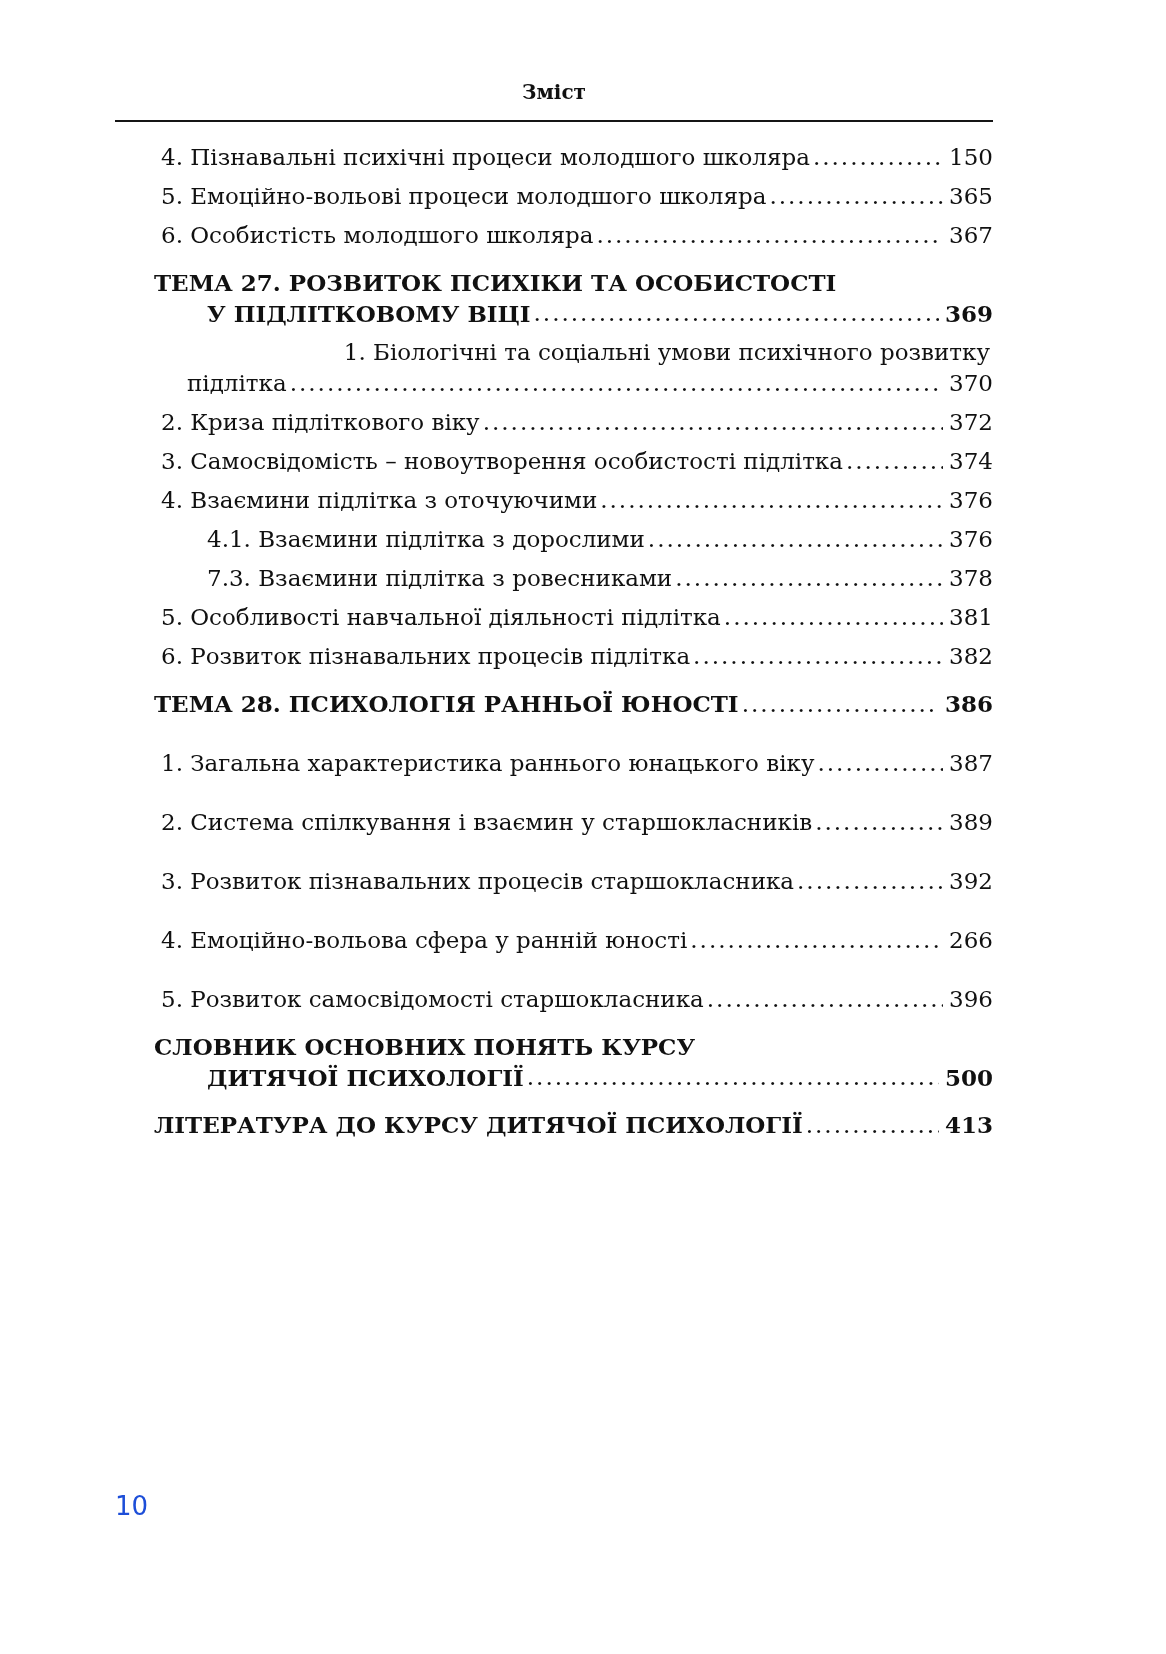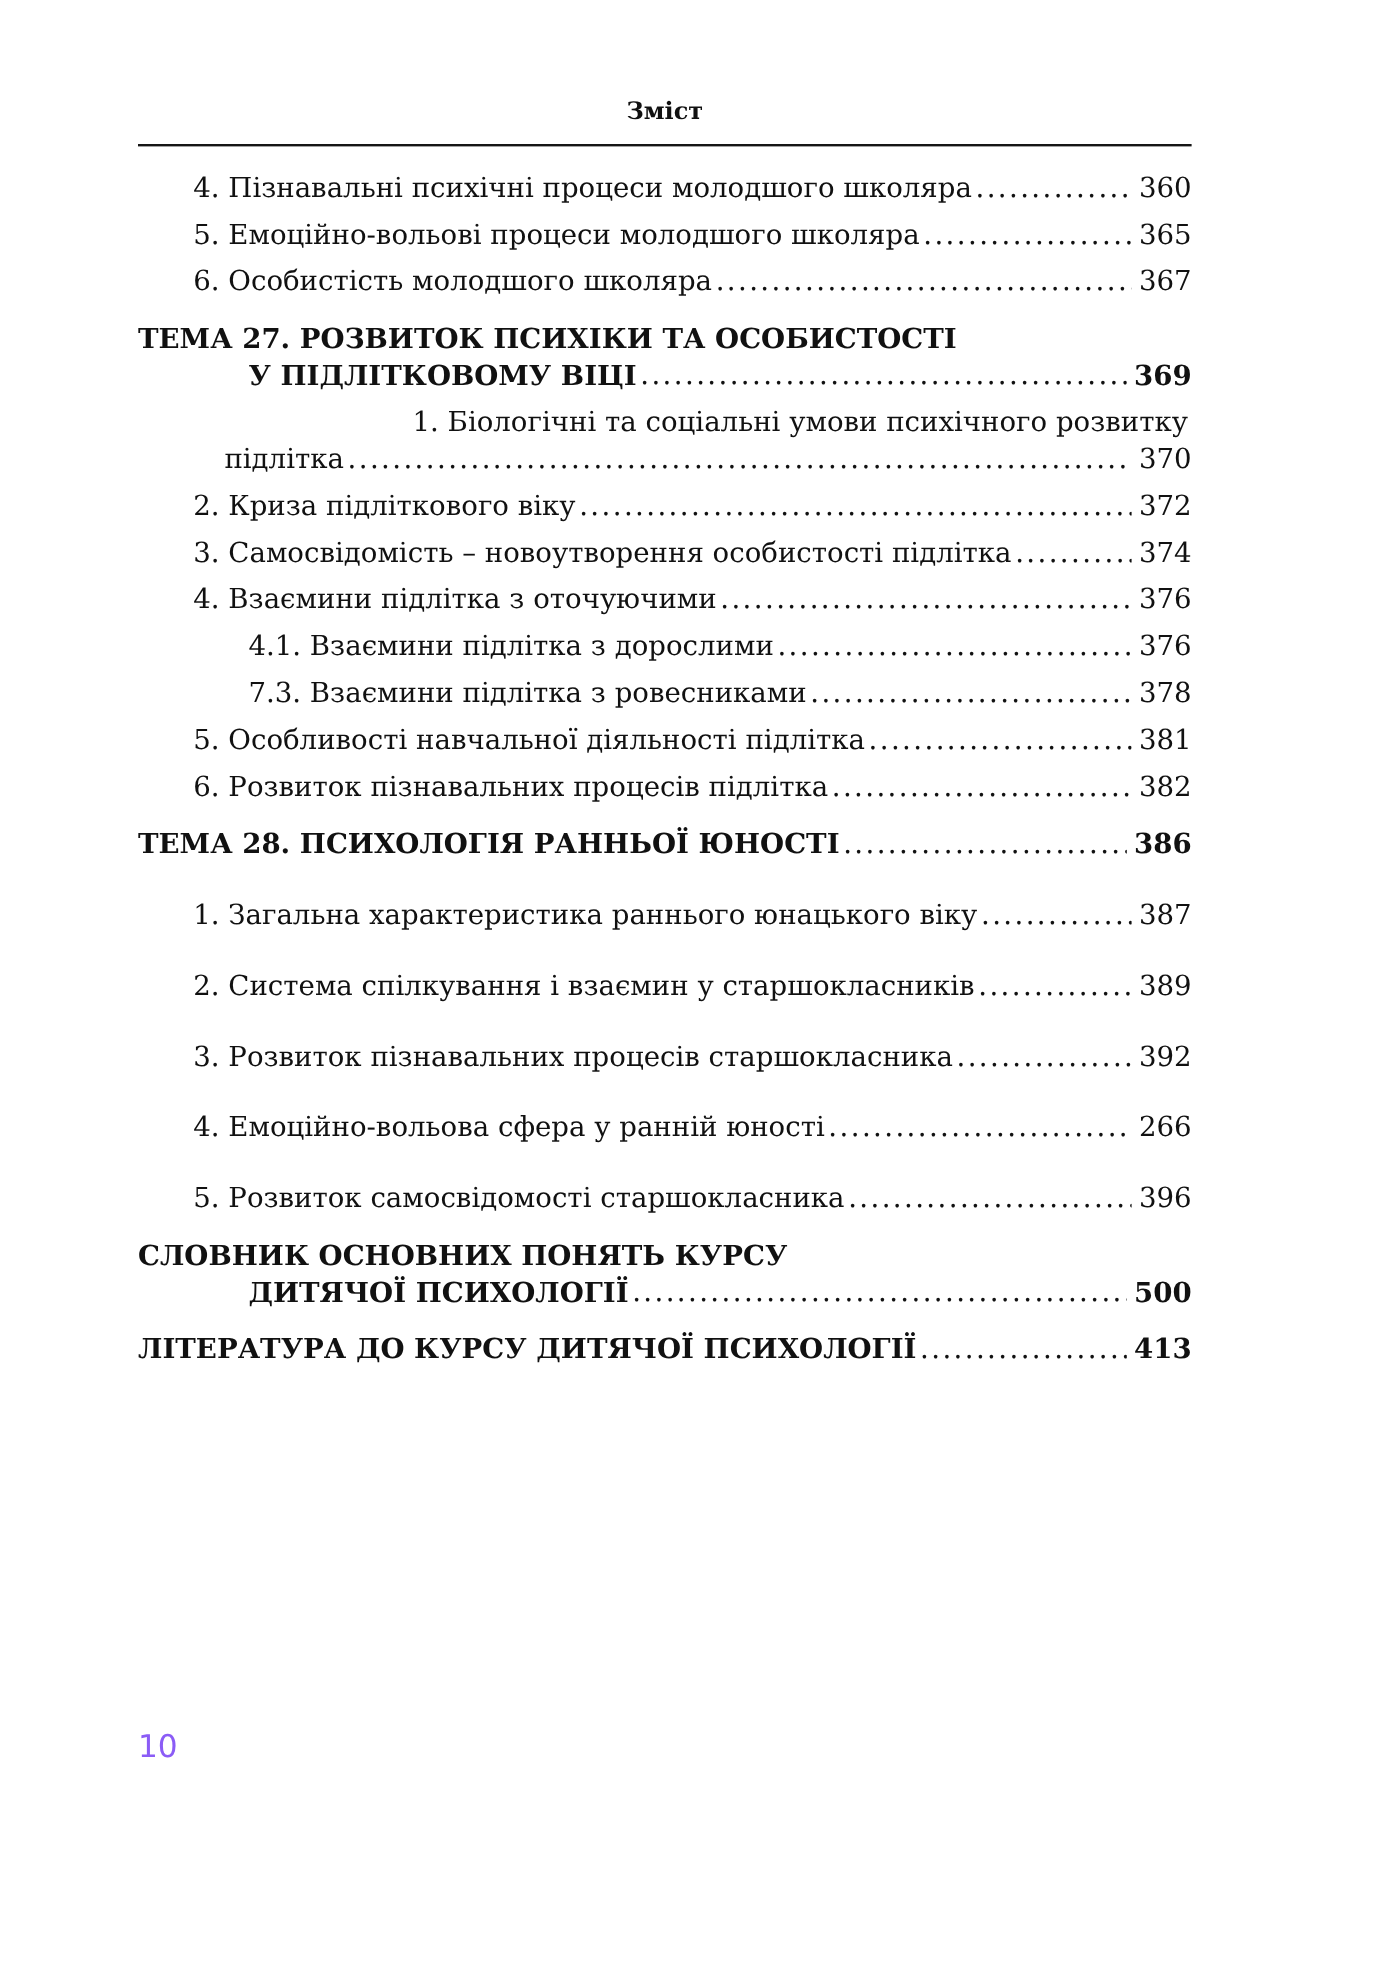--- a/index.html
+++ b/index.html
@@ -48,21 +48,21 @@
   }
   .entry.bold {
     font-weight: bold;
   }
   .line {
     display: flex;
     align-items: baseline;
     line-height: 31px;
     white-space: nowrap;
   }
-  .line.l0 { padding-left: 0; }
+  .line.l0 { padding-left: 0; margin-left: 39px; }
   .line.l1 { padding-left: 46px; justify-content: flex-end; }
   .line.l1c { padding-left: 72px; }
   .line.l2 { padding-left: 92px; align-items: center; }
   .txt {
     flex: 0 0 auto;
     padding-right: 3px;
   }
   .dots {
     flex: 1 1 auto;
     overflow: hidden;
@@ -75,39 +75,39 @@
     letter-spacing: 2px;
   }
   .pg {
     flex: 0 0 auto;
     padding-left: 6px;
     text-align: right;
   }
   .folio {
     position: absolute;
     left: 115px;
-    top: 1441px;
+    top: 1491px;
     font-size: 26px;
     line-height: 30px;
     font-family: "DejaVu Sans", "Liberation Sans", sans-serif;
-    color: #8b5cf6;
+    color: #1d4ed8;
   }
 </style>
 </head>
 <body>
 
 <div class="content">
   <div class="page-header">Зміст</div>
   <hr class="header-rule">
   <div class="toc">
       <div class="entry">
         <div class="line l1">
           <span class="txt">4. Пізнавальні психічні процеси молодшого школяра</span>
           <span class="dots"></span>
-          <span class="pg">360</span>
+          <span class="pg">150</span>
         </div>
       </div>
       <div class="entry">
         <div class="line l1">
           <span class="txt">5. Емоційно-вольові процеси молодшого школяра</span>
           <span class="dots"></span>
           <span class="pg">365</span>
         </div>
       </div>
       <div class="entry">

